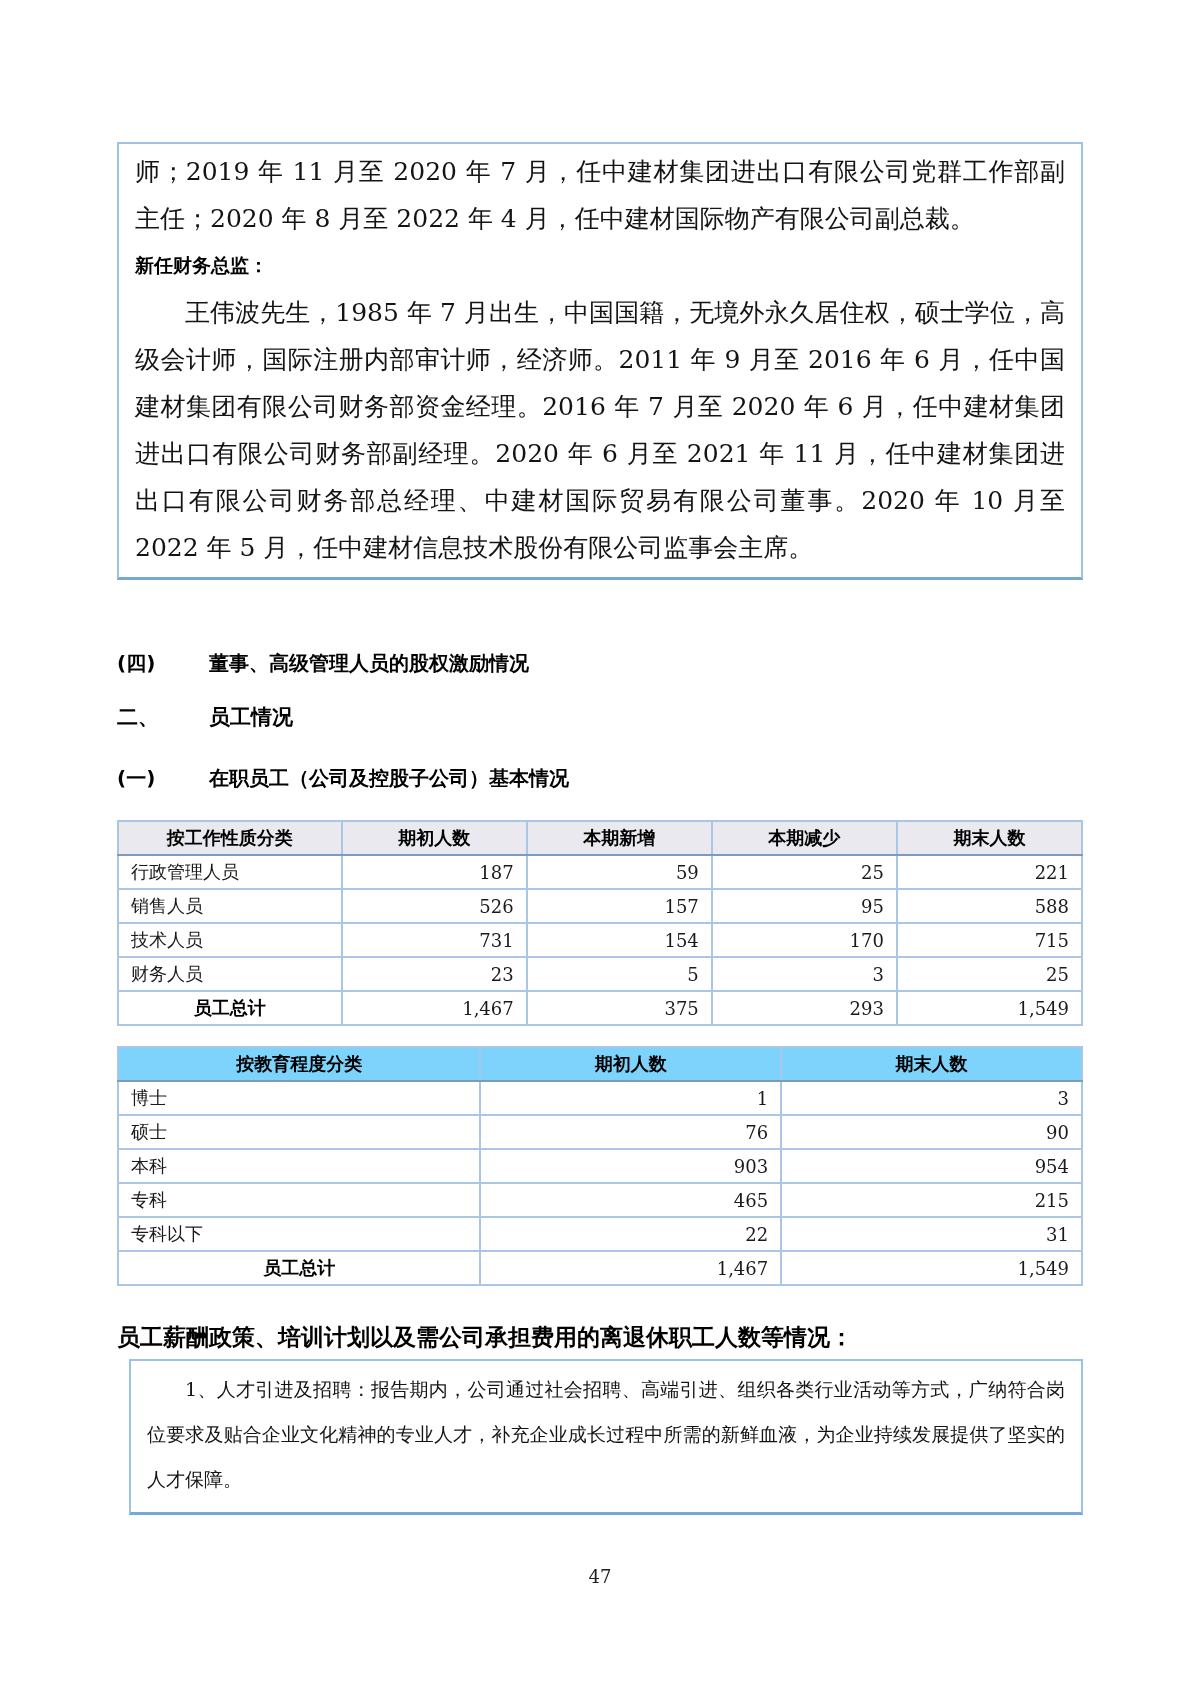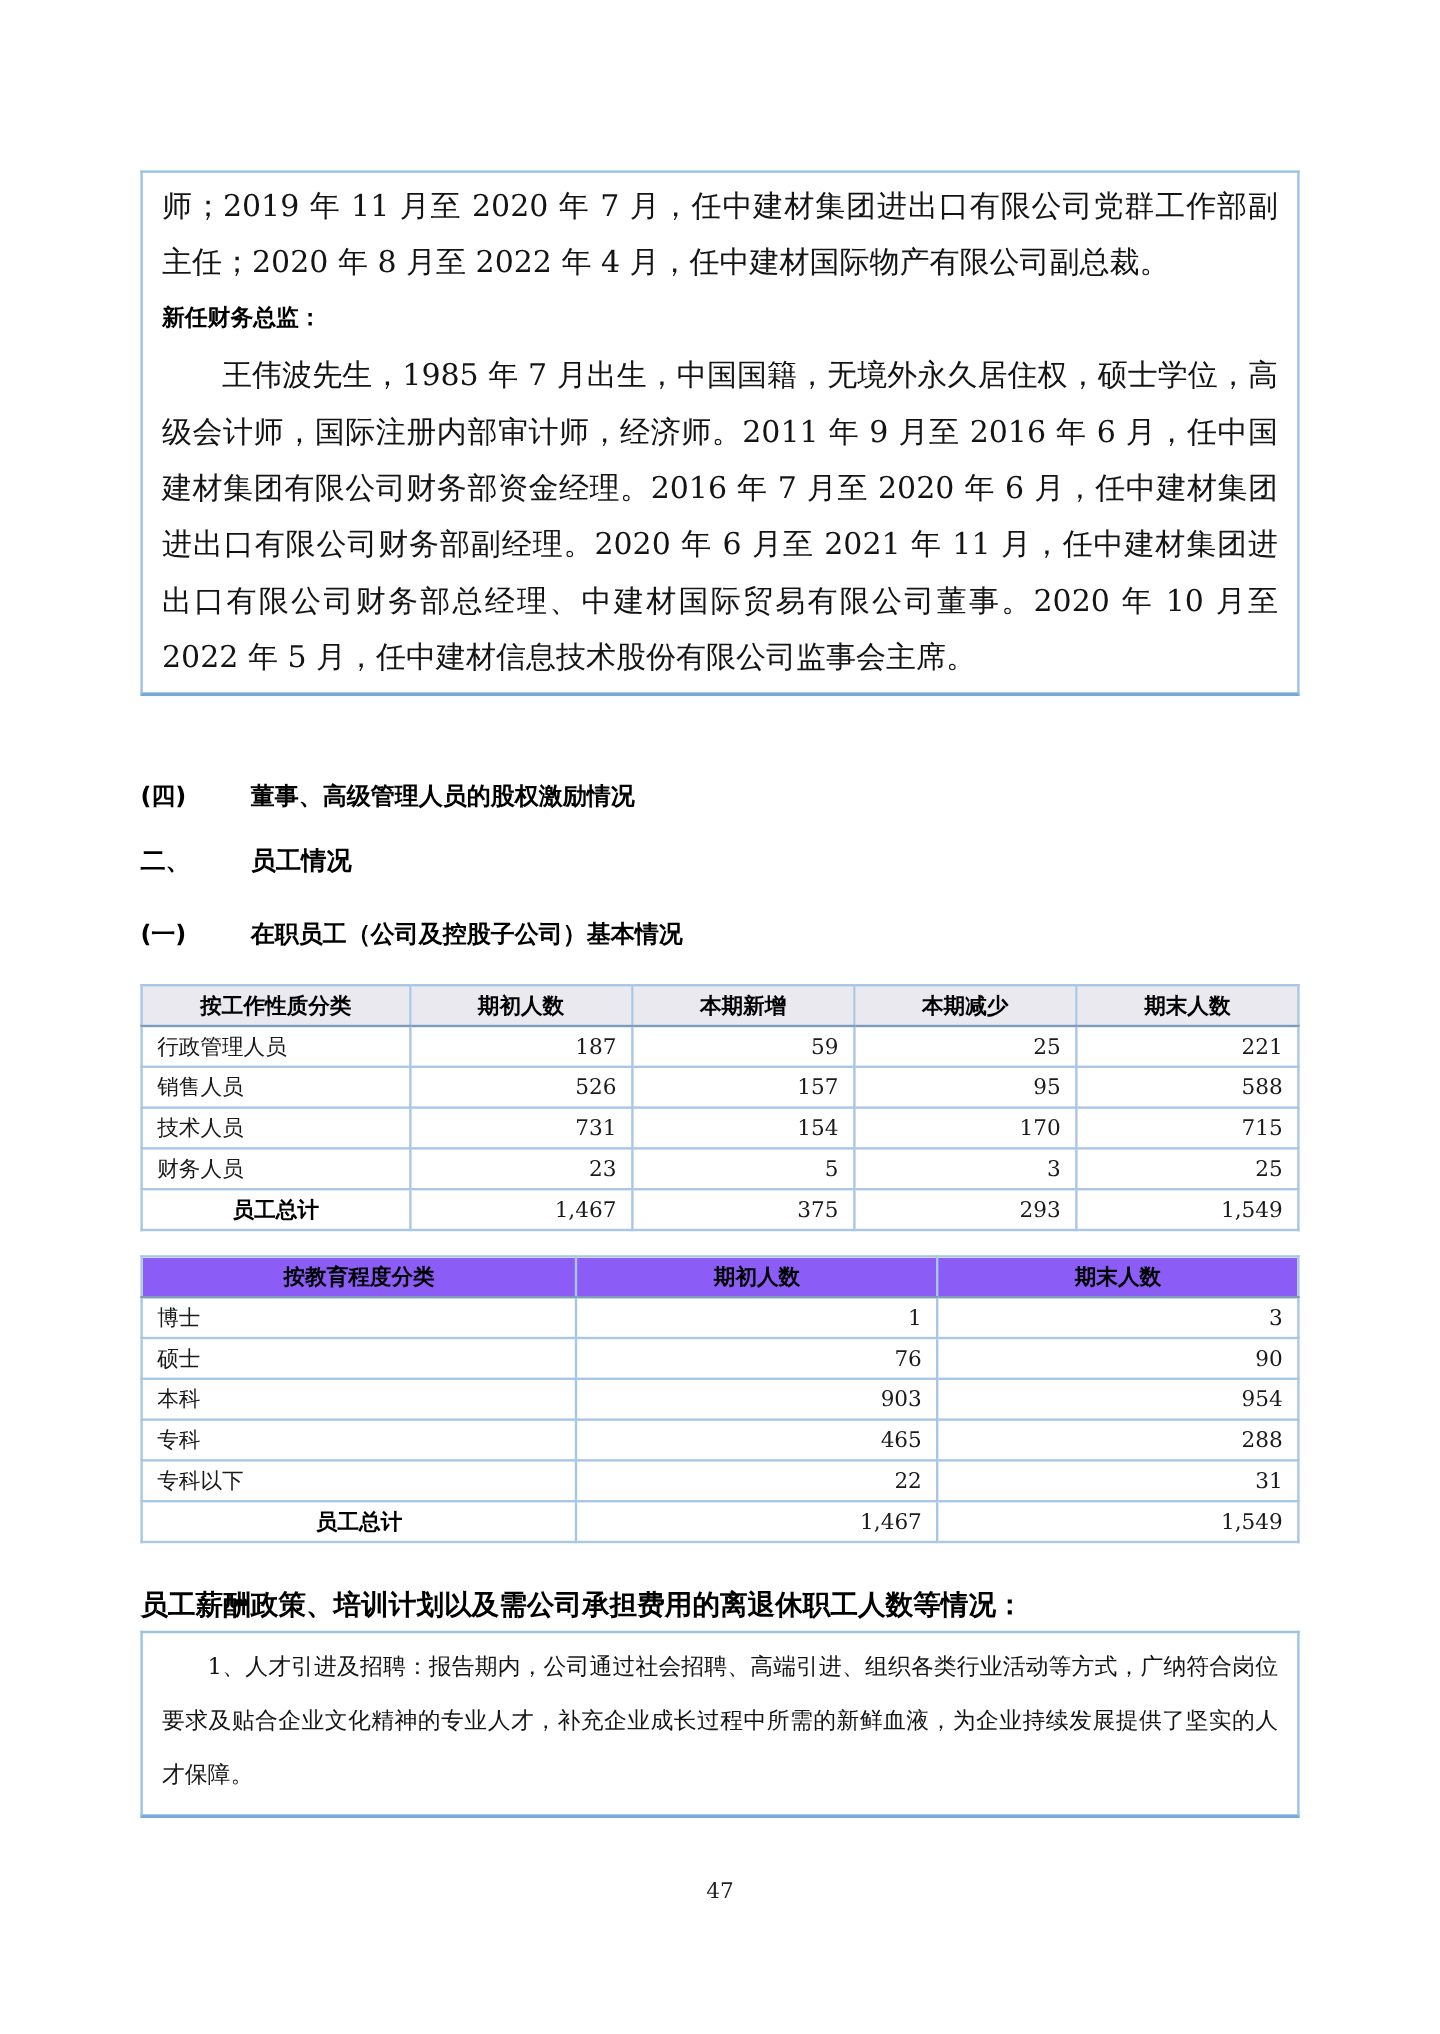--- a/index.html
+++ b/index.html
@@ -73,21 +73,21 @@
     margin-left: 37px;
   }
   thead td {
     font-family: "DejaVu Sans", "Liberation Sans", sans-serif;
     font-weight: 700;
     text-align: center;
     color: #000;
     border-bottom: 2px solid #7d9cbd;
   }
   .table1 thead td { background: #e9e9ef; }
-  .table2 thead td { background: #8b5cf6; }
+  .table2 thead td { background: #7dd3fc; }
   td.cat { text-align: left; }
   td.cat-center { text-align: left; }
   td.num { text-align: right; }
   td.total-label {
     font-family: "DejaVu Sans", "Liberation Sans", sans-serif;
     font-weight: 700;
     text-align: center;
     color: #000;
   }
   .table1-wrap { margin-bottom: 20px; }
@@ -96,20 +96,21 @@
     font-family: "DejaVu Sans", "Liberation Sans", sans-serif;
     font-weight: 700;
     font-size: 23px;
     color: #000;
     margin-bottom: 6px;
   }
   .textbox2 {
     border: 2px solid #9cc3e6;
     border-bottom: 3px solid #74a9d8;
     padding: 6px 16px 10px 16px;
+    margin-left: 12px;
   }
   .textbox2 .para {
     font-size: 19px;
     line-height: 45px;
     text-align: justify;
     text-indent: 2em;
     color: #141414;
   }
   .page-number {
     position: absolute;
@@ -234,21 +235,21 @@
           <td class="num">90</td>
         </tr>
         <tr>
           <td class="cat-center">本科</td>
           <td class="num">903</td>
           <td class="num">954</td>
         </tr>
         <tr>
           <td class="cat-center">专科</td>
           <td class="num">465</td>
-          <td class="num">288</td>
+          <td class="num">215</td>
         </tr>
         <tr>
           <td class="cat-center">专科以下</td>
           <td class="num">22</td>
           <td class="num">31</td>
         </tr>
         <tr>
           <td class="total-label">员工总计</td>
           <td class="num">1,467</td>
           <td class="num">1,549</td>

